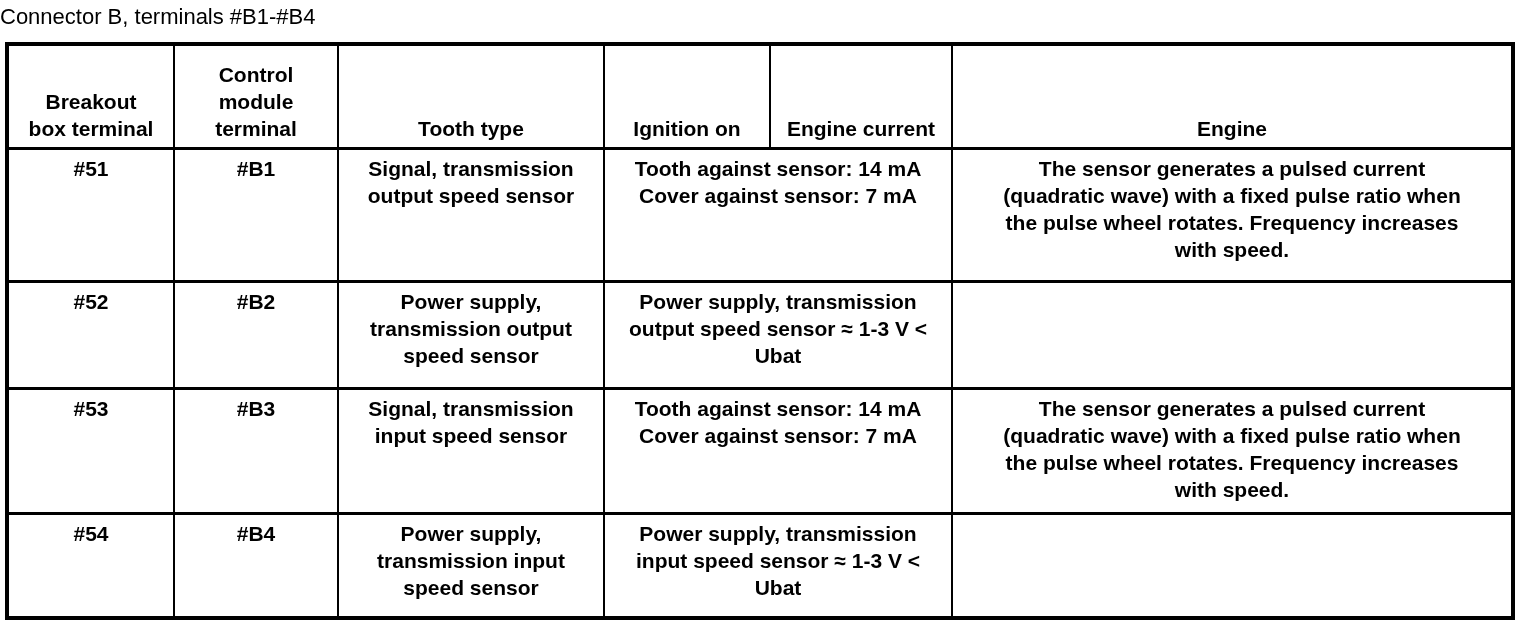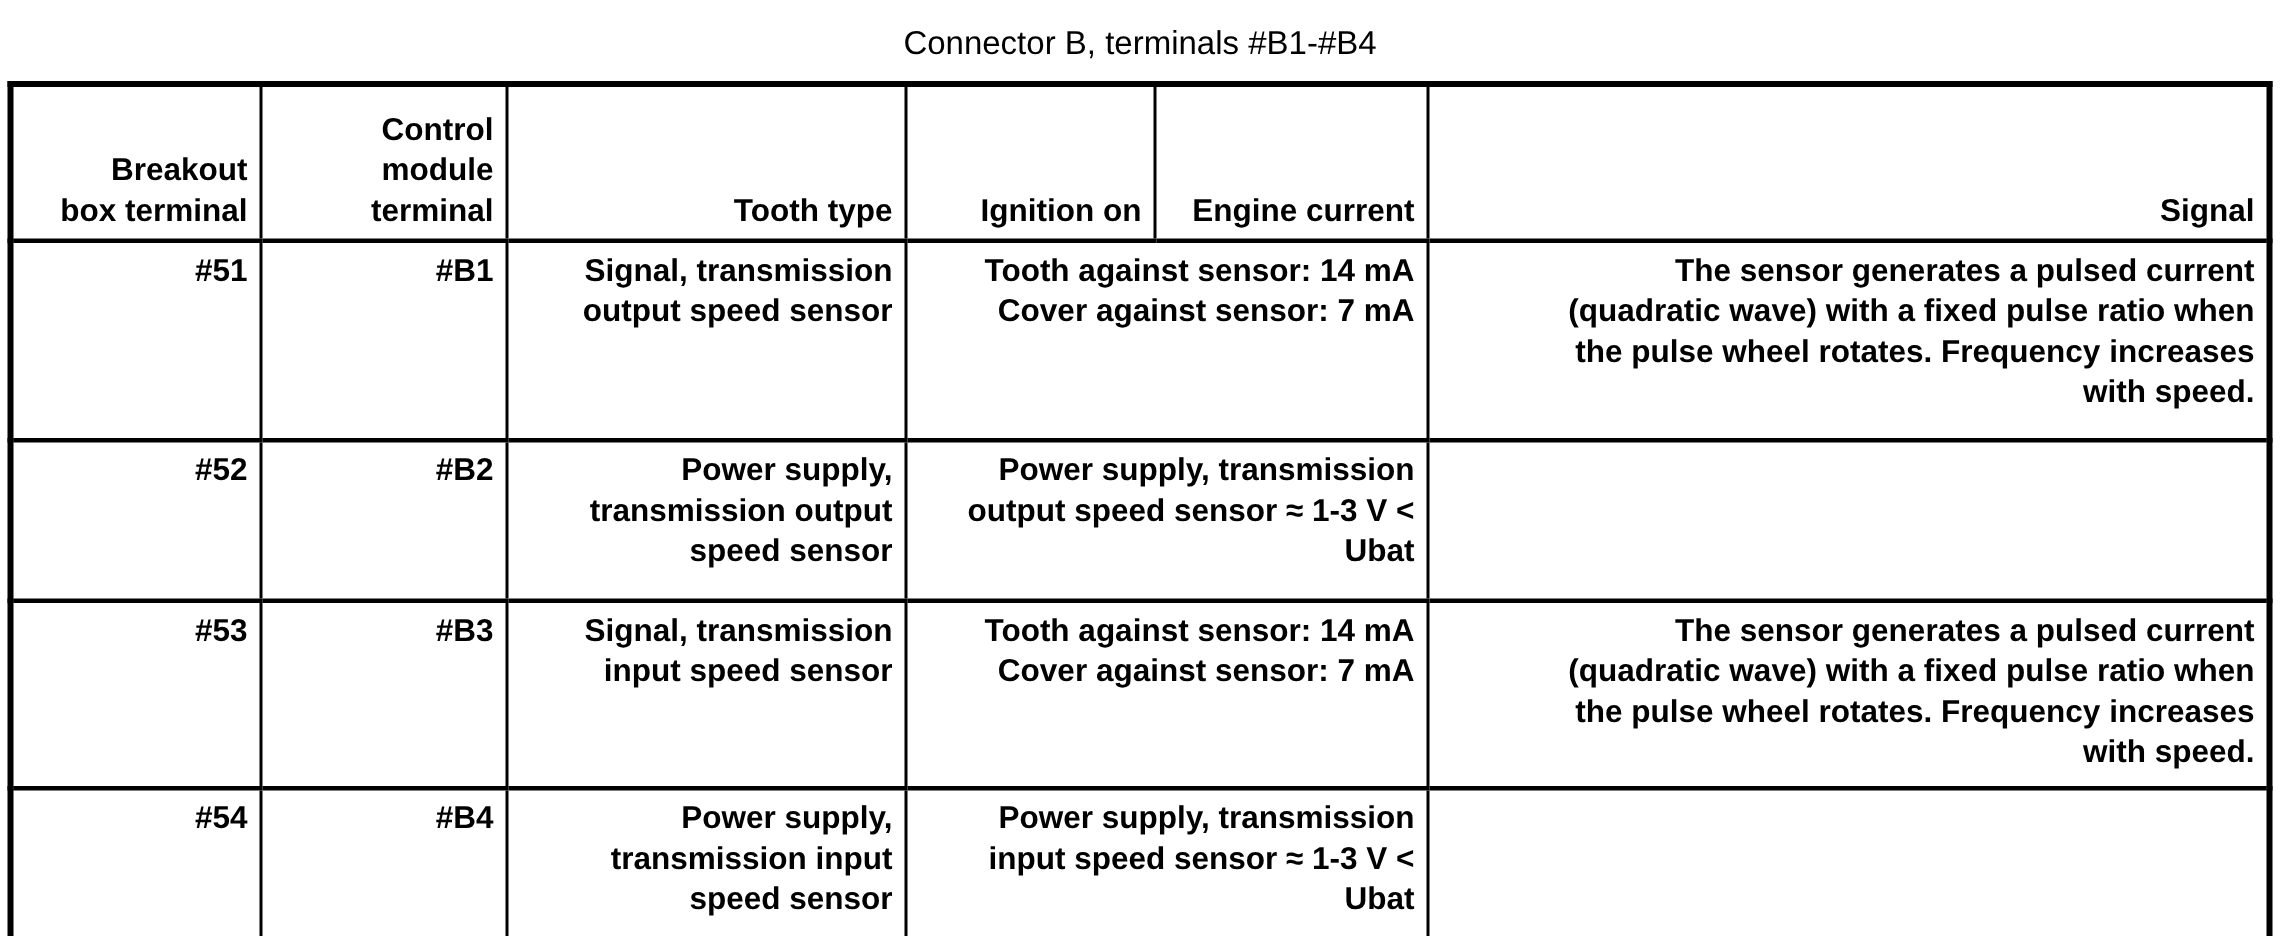--- a/index.html
+++ b/index.html
@@ -10,44 +10,44 @@
     font-family: "Liberation Sans", sans-serif;
   }
   .page {
     position: relative;
     width: 1520px;
     height: 624px;
     background: #ffffff;
     overflow: hidden;
   }
   .title {
-    text-align: center;
+    text-align: left;
     font-size: 22px;
     line-height: 26px;
-    padding-top: 16px;
+    padding-top: 4px;
     white-space: pre-line;
   }
   table.main {
     border-collapse: collapse;
     table-layout: fixed;
     width: 1506px;
     margin: 12px 0 0 5px;
     border: 4px solid #000000;
   }
   th, td {
     border-left: 2px solid #000000;
     border-right: 2px solid #000000;
     border-top: 3px solid #000000;
     border-bottom: 3px solid #000000;
     font-size: 21px;
     line-height: 27px;
     padding: 3px 8px 5px 8px;
     white-space: pre-line;
     overflow: hidden;
-    text-align: right;
+    text-align: center;
   }
   th {
     vertical-align: bottom;
     font-weight: bold;
   }
   td {
     vertical-align: top;
     font-weight: bold;
     padding-top: 5px;
   }
@@ -76,21 +76,21 @@
     <thead>
       <tr class="h-header">
         <th>Breakout
 box terminal</th>
         <th>Control
 module
 terminal</th>
         <th>Tooth type</th>
         <th>Ignition on</th>
         <th>Engine current</th>
-        <th>Signal</th>
+        <th>Engine</th>
       </tr>
     </thead>
     <tbody>
       <tr class="h-r1">
         <td>#51</td>
         <td>#B1</td>
         <td>Signal, transmission
 output speed sensor</td>
         <td colspan="2">Tooth against sensor: 14 mA
 Cover against sensor: 7 mA</td>

